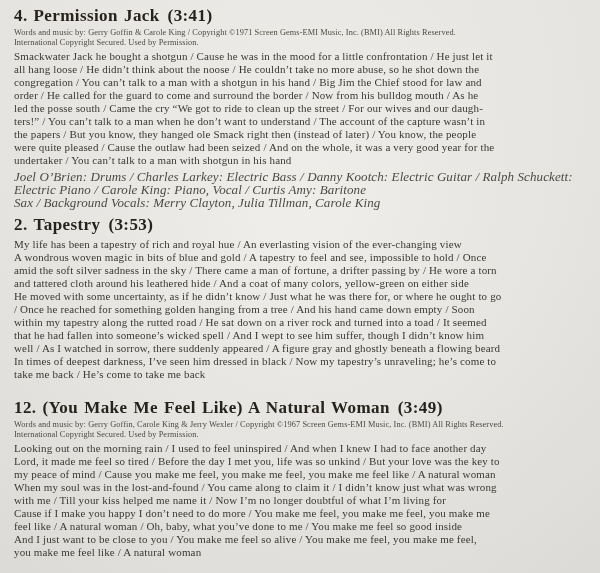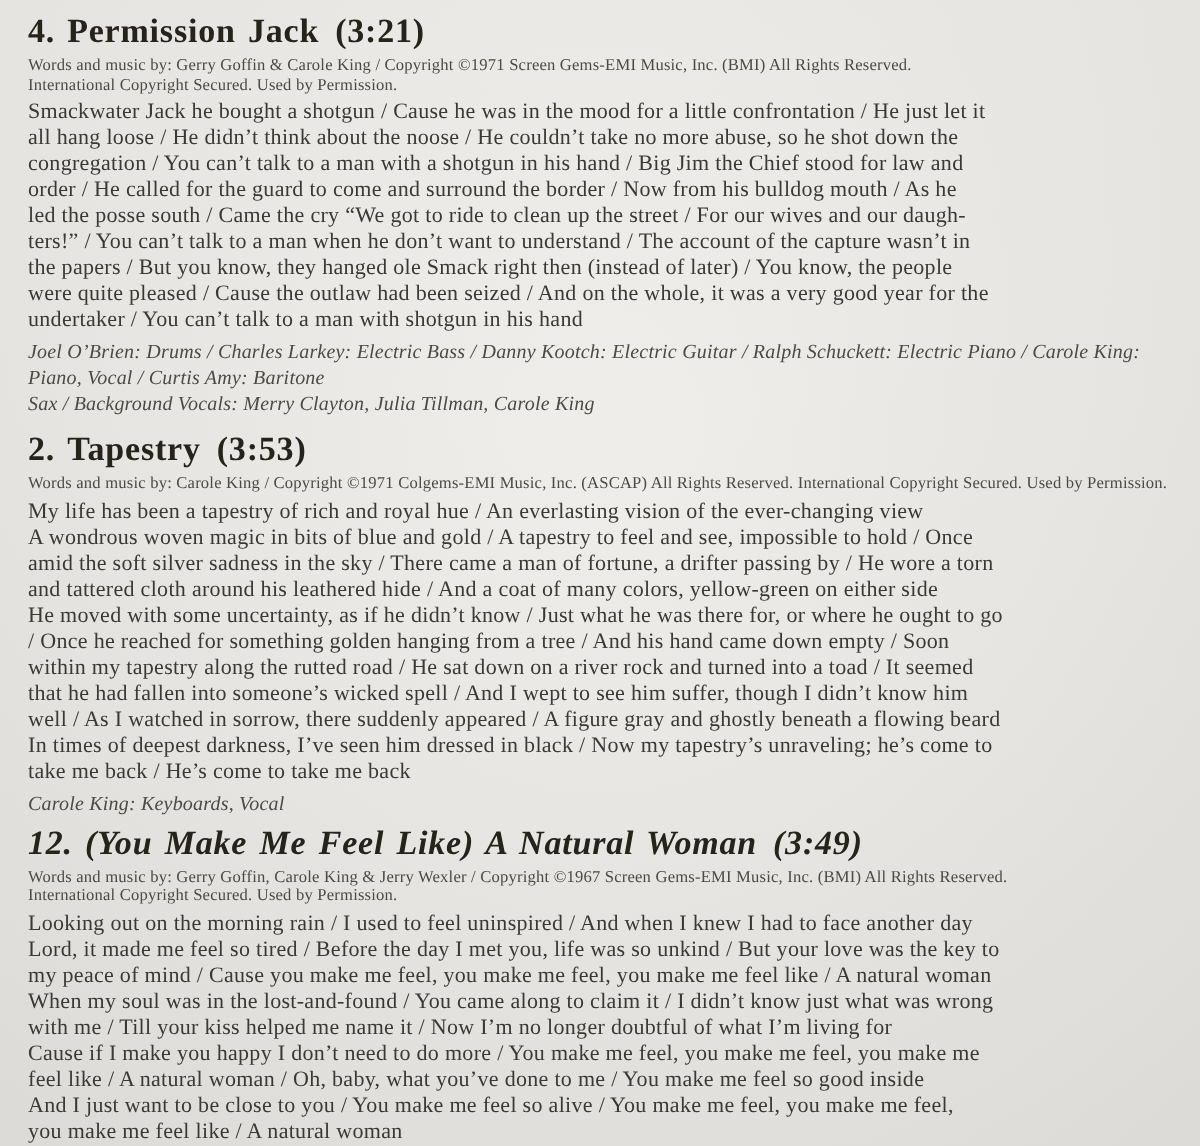--- a/index.html
+++ b/index.html
@@ -40,72 +40,70 @@
     margin: 3px 0 0 0;
     font-size: 11px;
     line-height: 13px;
     letter-spacing: 0.15px;
     color: #3b3932;
     white-space: pre-line;
   }
   .personnel {
     margin: 3px 0 0 0;
     font-style: italic;
-    font-size: 10px;
+    font-size: 13px;
     line-height: 13px;
     color: #4c4a41;
     white-space: pre-line;
     letter-spacing: 0.1px;
     font-family: Liberation Serif, serif;
   }
   .track + .track .title { margin-top: 5px; }
-  .track:last-child .title { margin-top: 2px; font-style: italic; }
+  .track:last-child .title { margin-top: 16px; }
   .track:last-child .personnel { margin-top: 1px; }
 </style>
 </head>
 <body>
 
 <div class="page">
 
   <section class="track">
     <h2 class="title">
-      <span class="num">4.</span><span class="name">Permission Jack</span><span class="dur">(3:21)</span>
+      <span class="num">4.</span><span class="name">Permission Jack</span><span class="dur">(3:41)</span>
     </h2>
     <p class="credits">Words and music by: Gerry Goffin &amp; Carole King / Copyright ©1971 Screen Gems-EMI Music, Inc. (BMI) All Rights Reserved.
 International Copyright Secured. Used by Permission.</p>
     <p class="lyrics">Smackwater Jack he bought a shotgun / Cause he was in the mood for a little confrontation / He just let it
 all hang loose / He didn’t think about the noose / He couldn’t take no more abuse, so he shot down the
 congregation / You can’t talk to a man with a shotgun in his hand / Big Jim the Chief stood for law and
 order / He called for the guard to come and surround the border / Now from his bulldog mouth / As he
 led the posse south / Came the cry “We got to ride to clean up the street / For our wives and our daugh-
 ters!” / You can’t talk to a man when he don’t want to understand / The account of the capture wasn’t in
 the papers / But you know, they hanged ole Smack right then (instead of later) / You know, the people
 were quite pleased / Cause the outlaw had been seized / And on the whole, it was a very good year for the
 undertaker / You can’t talk to a man with shotgun in his hand</p>
     <p class="personnel">Joel O’Brien: Drums / Charles Larkey: Electric Bass / Danny Kootch: Electric Guitar / Ralph Schuckett: Electric Piano / Carole King: Piano, Vocal / Curtis Amy: Baritone
 Sax / Background Vocals: Merry Clayton, Julia Tillman, Carole King</p>
   </section>
 
   <section class="track">
     <h2 class="title">
       <span class="num">2.</span><span class="name">Tapestry</span><span class="dur">(3:53)</span>
     </h2>
-    <p class="credits">Words and music by: Carole King / Copyright ©1971 Colgems-EMI Music, Inc. (ASCAP) All Rights Reserved. International Copyright Secured. Used by Permission.</p>
     <p class="lyrics">My life has been a tapestry of rich and royal hue / An everlasting vision of the ever-changing view
 A wondrous woven magic in bits of blue and gold / A tapestry to feel and see, impossible to hold / Once
 amid the soft silver sadness in the sky / There came a man of fortune, a drifter passing by / He wore a torn
 and tattered cloth around his leathered hide / And a coat of many colors, yellow-green on either side
 He moved with some uncertainty, as if he didn’t know / Just what he was there for, or where he ought to go
 / Once he reached for something golden hanging from a tree / And his hand came down empty / Soon
 within my tapestry along the rutted road / He sat down on a river rock and turned into a toad / It seemed
 that he had fallen into someone’s wicked spell / And I wept to see him suffer, though I didn’t know him
 well / As I watched in sorrow, there suddenly appeared / A figure gray and ghostly beneath a flowing beard
 In times of deepest darkness, I’ve seen him dressed in black / Now my tapestry’s unraveling; he’s come to
 take me back / He’s come to take me back</p>
-    <p class="personnel">Carole King: Keyboards, Vocal</p>
   </section>
 
   <section class="track">
     <h2 class="title">
       <span class="num">12.</span><span class="name">(You Make Me Feel Like) A Natural Woman</span><span class="dur">(3:49)</span>
     </h2>
     <p class="credits">Words and music by: Gerry Goffin, Carole King &amp; Jerry Wexler / Copyright ©1967 Screen Gems-EMI Music, Inc. (BMI) All Rights Reserved.
 International Copyright Secured. Used by Permission.</p>
     <p class="lyrics">Looking out on the morning rain / I used to feel uninspired / And when I knew I had to face another day
 Lord, it made me feel so tired / Before the day I met you, life was so unkind / But your love was the key to

